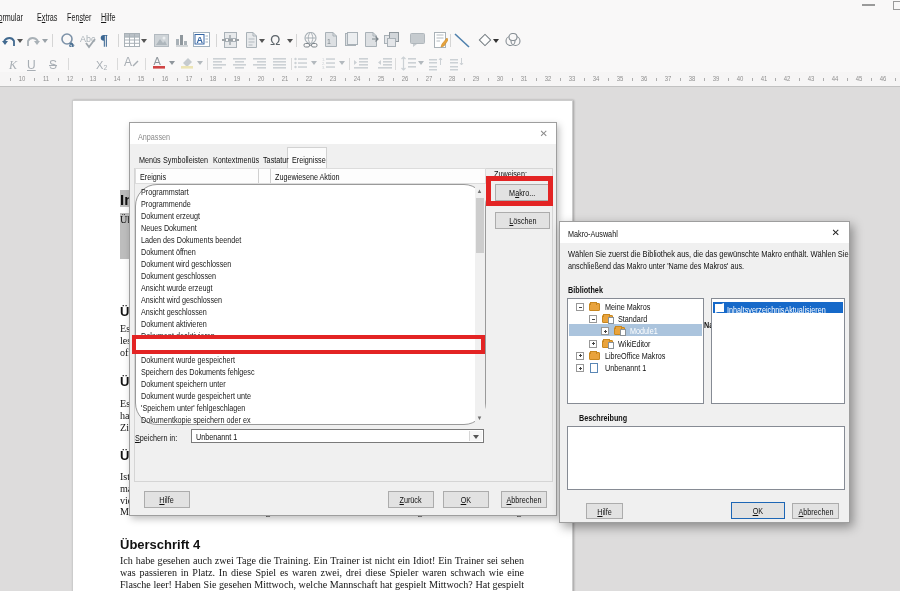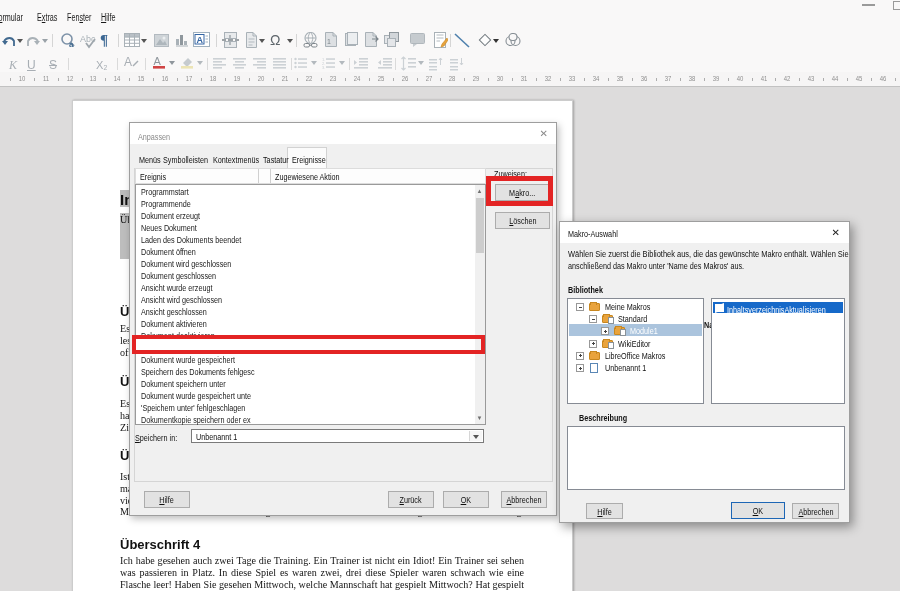--- a/index.html
+++ b/index.html
@@ -410,21 +410,21 @@
   <div class="lbl" style="left:161.7px;top:31px;"><span class="t">Ereignisse</span></div>
 
   <div class="abs" style="left:4px;top:45px;width:419px;height:314px;border:1px solid #d5d5d5;box-sizing:border-box;"></div>
 
   <div class="abs" style="left:5px;top:45px;width:351px;height:16px;background:#fdfdfd;border:1px solid #dcdcdc;box-sizing:border-box;"></div>
   <div class="lbl" style="left:10px;top:48px;"><span class="t">Ereignis</span></div>
   <div class="abs" style="left:128px;top:46px;width:1px;height:14px;background:#d0d0d0;"></div>
   <div class="abs" style="left:140px;top:46px;width:1px;height:14px;background:#d0d0d0;"></div>
   <div class="lbl" style="left:144.5px;top:48px;"><span class="t">Zugewiesene Aktion</span></div>
 
-  <div class="wbox" id="evl" style="left:5px;top:61px;width:351px;height:241px;border-color:#9a9a9a;">
+  <div class="wbox" id="evl" style="left:5px;top:61px;width:351px;height:241px;border-color:#9a9a9a;border-radius:22px;">
       <div class="row" style="top: 1px;"><span class="t">Programmstart</span></div>
       <div class="row" style="top: 13px;"><span class="t">Programmende</span></div>
       <div class="row" style="top: 25px;"><span class="t">Dokument erzeugt</span></div>
       <div class="row" style="top: 37px;"><span class="t">Neues Dokument</span></div>
       <div class="row" style="top: 49px;"><span class="t">Laden des Dokuments beendet</span></div>
       <div class="row" style="top: 61px;"><span class="t">Dokument öffnen</span></div>
       <div class="row" style="top: 73px;"><span class="t">Dokument wird geschlossen</span></div>
       <div class="row" style="top: 85px;"><span class="t">Dokument geschlossen</span></div>
       <div class="row" style="top: 97px;"><span class="t">Ansicht wurde erzeugt</span></div>
       <div class="row" style="top: 109px;"><span class="t">Ansicht wird geschlossen</span></div>

